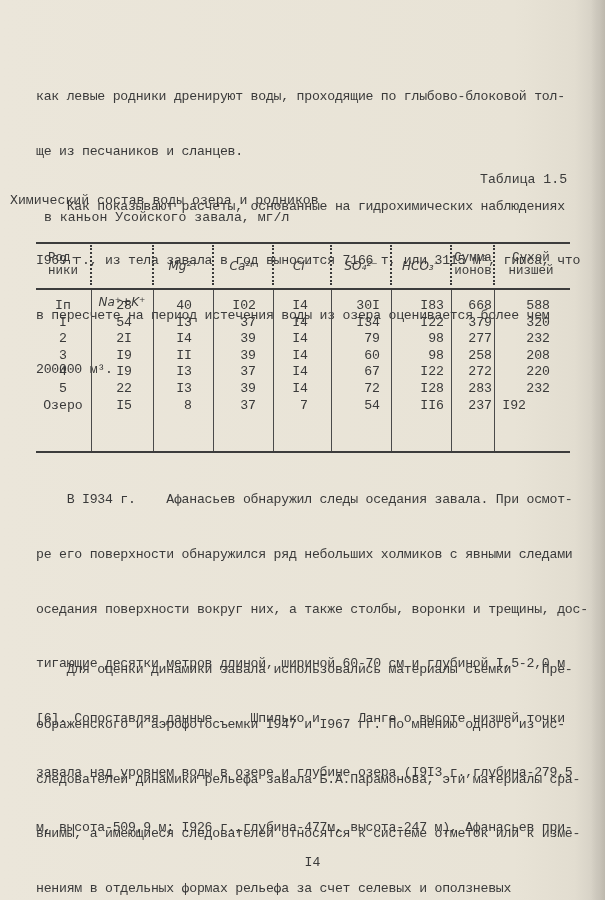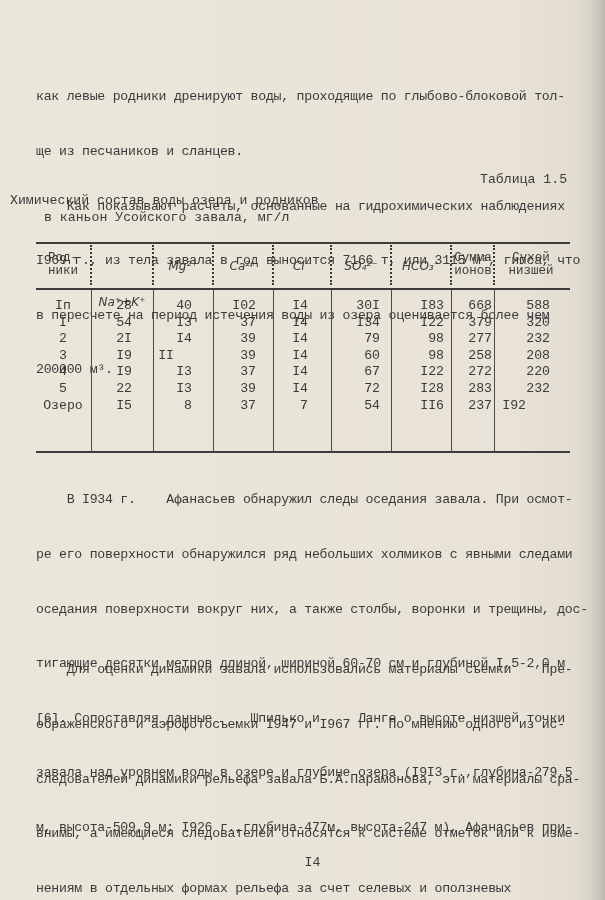--- a/index.html
+++ b/index.html
@@ -138,21 +138,21 @@
         <div class="cell" style="left: 56px; width: 40px; top: 89.2px;">2I</div>
         <div class="cell" style="left: 118px; width: 38px; top: 89.2px;">I4</div>
         <div class="cell" style="left: 178px; width: 42px; top: 89.2px;">39</div>
         <div class="cell" style="left: 238px; width: 34px; top: 89.2px;">I4</div>
         <div class="cell" style="left: 296px; width: 48px; top: 89.2px;">79</div>
         <div class="cell" style="left: 356px; width: 52px; top: 89.2px;">98</div>
         <div class="cell" style="left: 416px; width: 40px; top: 89.2px;">277</div>
         <div class="cell" style="left: 460px; width: 54px; top: 89.2px;">232</div>
         <div class="cell left" style="left: 0px; width: 54px; top: 105.8px;">3</div>
         <div class="cell" style="left: 56px; width: 40px; top: 105.8px;">I9</div>
-        <div class="cell" style="left: 100px; width: 38px; top: 105.8px;">II</div>
+        <div class="cell" style="left: 118px; width: 38px; top: 105.8px;">II</div>
         <div class="cell" style="left: 178px; width: 42px; top: 105.8px;">39</div>
         <div class="cell" style="left: 238px; width: 34px; top: 105.8px;">I4</div>
         <div class="cell" style="left: 296px; width: 48px; top: 105.8px;">60</div>
         <div class="cell" style="left: 356px; width: 52px; top: 105.8px;">98</div>
         <div class="cell" style="left: 416px; width: 40px; top: 105.8px;">258</div>
         <div class="cell" style="left: 460px; width: 54px; top: 105.8px;">208</div>
         <div class="cell left" style="left: 0px; width: 54px; top: 122.4px;">4</div>
         <div class="cell" style="left: 56px; width: 40px; top: 122.4px;">I9</div>
         <div class="cell" style="left: 118px; width: 38px; top: 122.4px;">I3</div>
         <div class="cell" style="left: 178px; width: 42px; top: 122.4px;">37</div>

